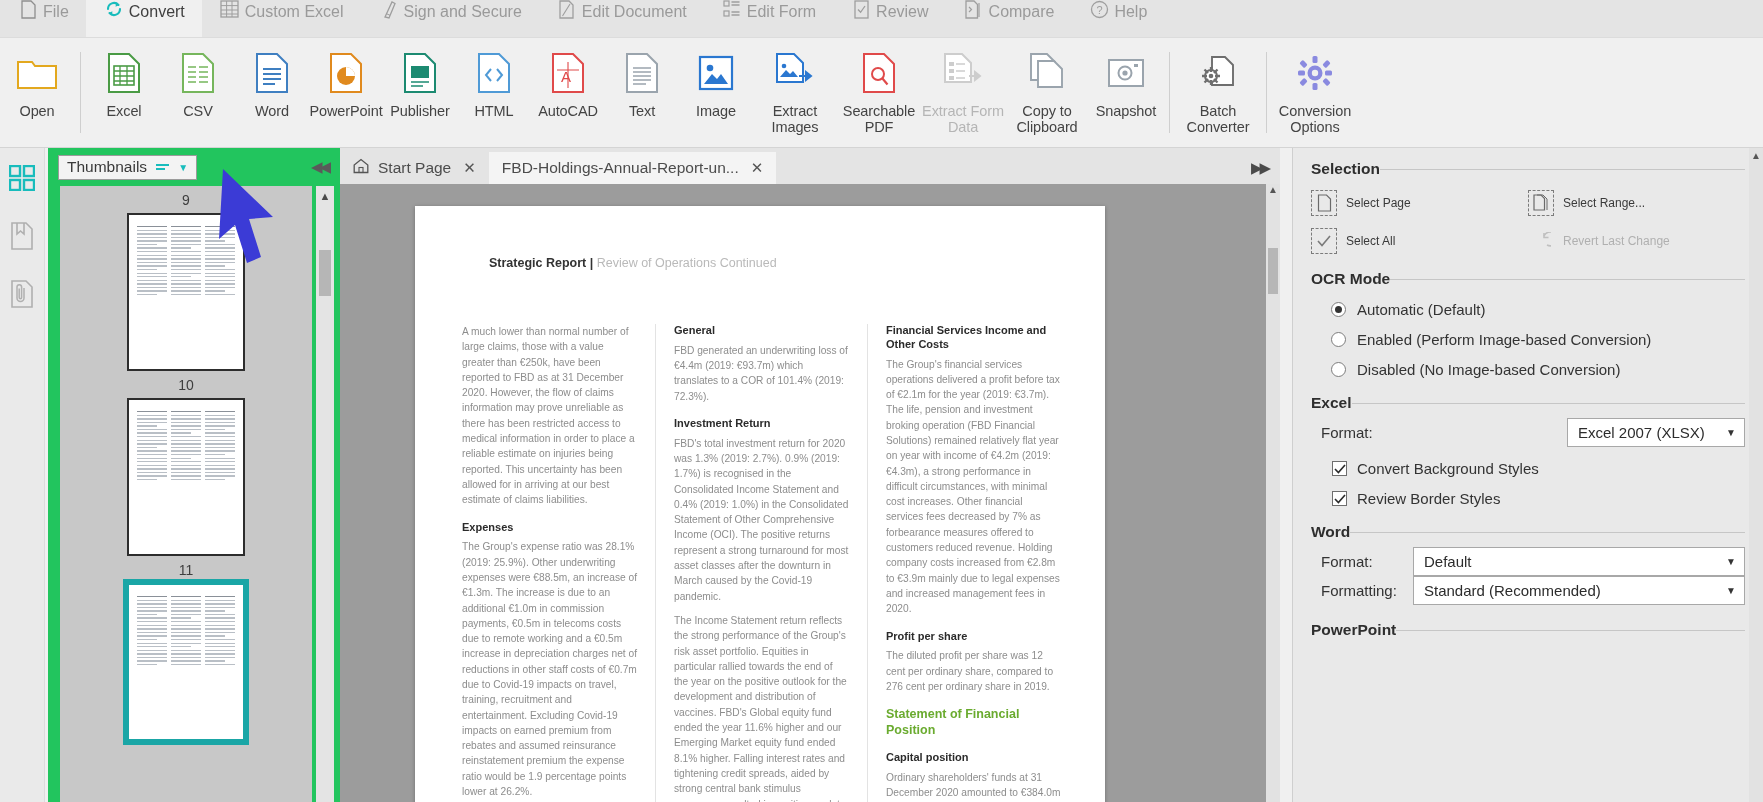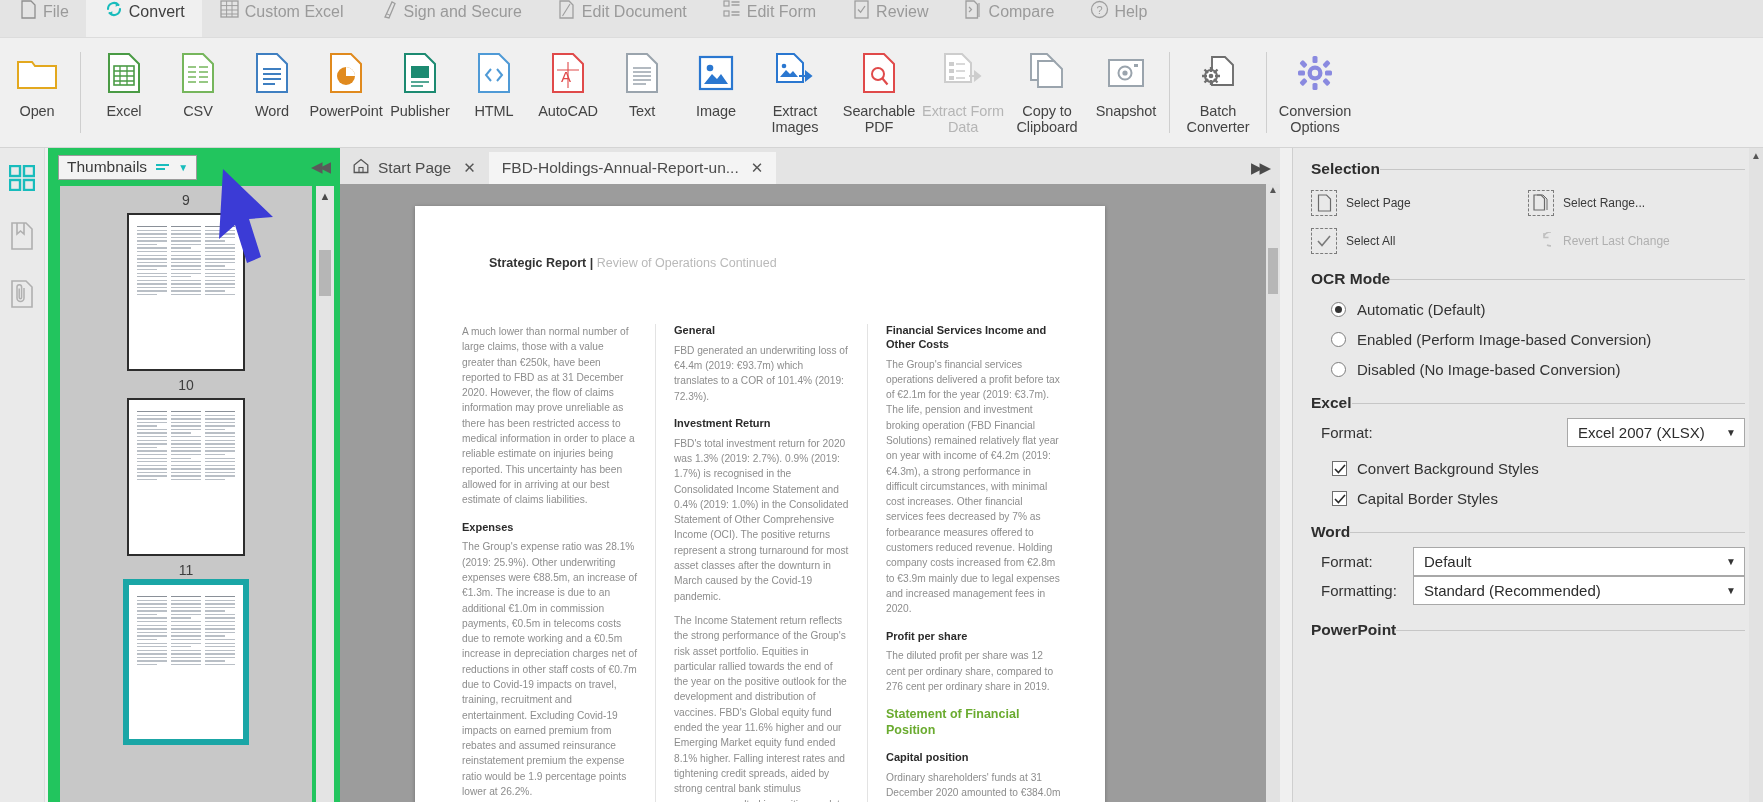--- a/index.html
+++ b/index.html
@@ -885,21 +885,21 @@
           </svg>
       </span>
       <span>Convert Background Styles</span>
     </div>
     <div class="check-row">
       <span class="chk">
         <svg width="12" height="10" viewBox="0 0 12 10">
             <path d="M1 5l3.4 3.6L11 1" fill="none" stroke="#2a2a2a" stroke-width="1.6"></path>
           </svg>
       </span>
-      <span>Capital Border Styles</span>
+      <span>Review Border Styles</span>
     </div>
 
     <div class="sec-head">
       <span>Word</span>
       <span class="rule"></span>
     </div>
 
     <div class="field-row">
       <div class="field-label">Format:</div>
       <div class="select">

